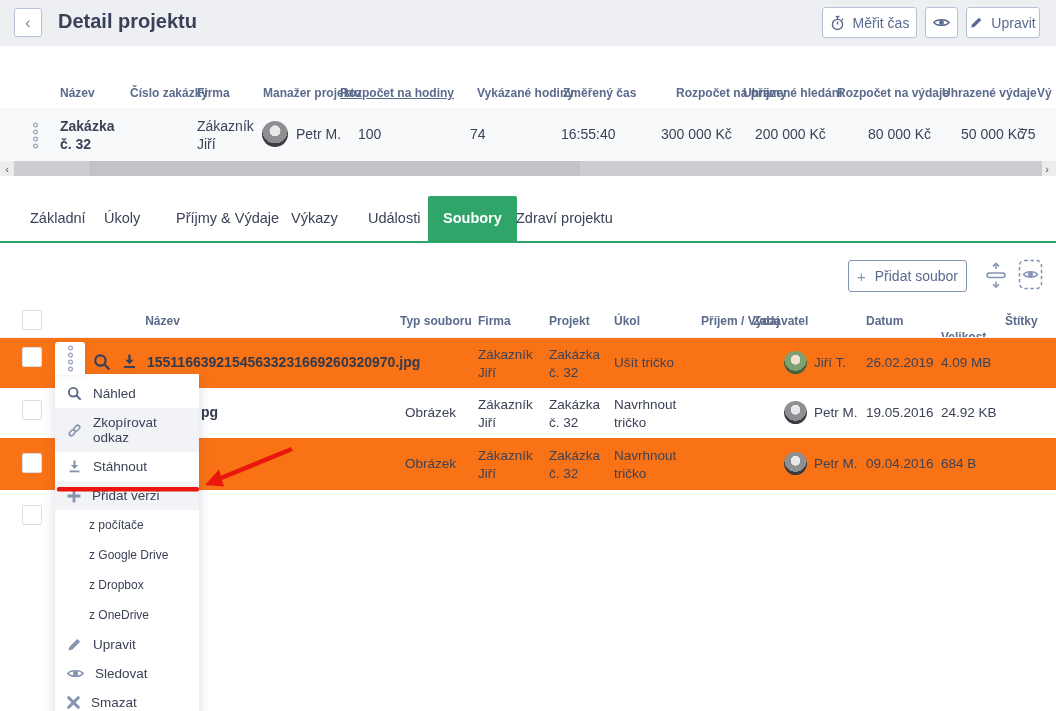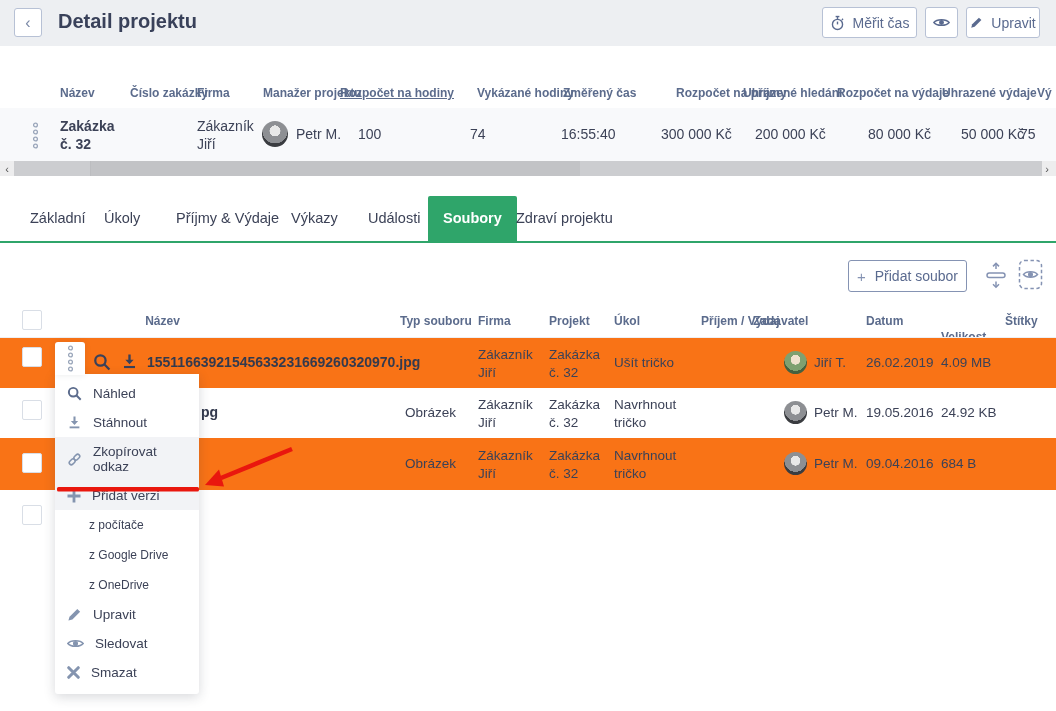--- a/index.html
+++ b/index.html
@@ -260,44 +260,45 @@
     </svg>
   </div>
   <div class="ctxmenu">
     <div class="mi">
       <svg width="15" height="15" viewBox="0 0 16 16" fill="none" stroke="#5b6b8c" stroke-width="2.1">
           <circle cx="6.6" cy="6.6" r="4.6"></circle>
           <line x1="10.2" y1="10.2" x2="14.6" y2="14.6"></line>
         </svg>
       <span>Náhled</span>
     </div>
-    <div class="mi">
-      <svg width="15" height="15" viewBox="0 0 16 16">
-          <path d="M6.9 1.5h2.2v4.8h2.8L8 10.6 4.1 6.3h2.8z" fill="currentColor"></path>
-          <path d="M2.8 12.2h10.4v2H2.8z" fill="currentColor"></path>
-        </svg>
-      <span>Stáhnout</span>
-    </div>
     <div class="mi hl">
       <svg width="15" height="15" viewBox="0 0 16 16" fill="none" stroke="currentColor" stroke-width="1.6">
         <g transform="rotate(-45 8 8)">
             <rect x="1" y="5.8" width="7" height="4.4" rx="2.2"></rect>
             <rect x="8" y="5.8" width="7" height="4.4" rx="2.2"></rect>
           </g>
       </svg>
       <span>Zkopírovat odkaz</span>
     </div>
+    <div class="mi">
+      <svg width="15" height="15" viewBox="0 0 16 16">
+          <path d="M6.9 1.5h2.2v4.8h2.8L8 10.6 4.1 6.3h2.8z" fill="currentColor"></path>
+          <path d="M2.8 12.2h10.4v2H2.8z" fill="currentColor"></path>
+        </svg>
+      <span>Stáhnout</span>
+    </div>
     <div class="mi hl">
       <svg width="14" height="14" viewBox="0 0 14 14">
           <path d="M7 0.5v13M0.5 7h13" stroke="currentColor" stroke-width="2.8"></path>
         </svg>
       <span>Přidat verzi</span>
     </div>
     <div class="mi-sub">z počítače</div>
     <div class="mi-sub">z Google Drive</div>
+    <div class="mi-sub">z Dropbox</div>
     <div class="mi-sub">z OneDrive</div>
     <div class="mi">
       <svg width="15" height="15" viewBox="0 0 16 16">
           <path d="M1.5 14.5l1.2-4.2 8.3-8.3 3 3-8.3 8.3-4.2 1.2z" fill="currentColor"></path>
         </svg>
       <span>Upravit</span>
     </div>
     <div class="mi">
       <svg width="17" height="11" viewBox="0 0 20 12" fill="none" stroke="currentColor" stroke-width="1.8">
           <path d="M1 6C4.2 1.6 15.8 1.6 19 6C15.8 10.4 4.2 10.4 1 6z"></path>

